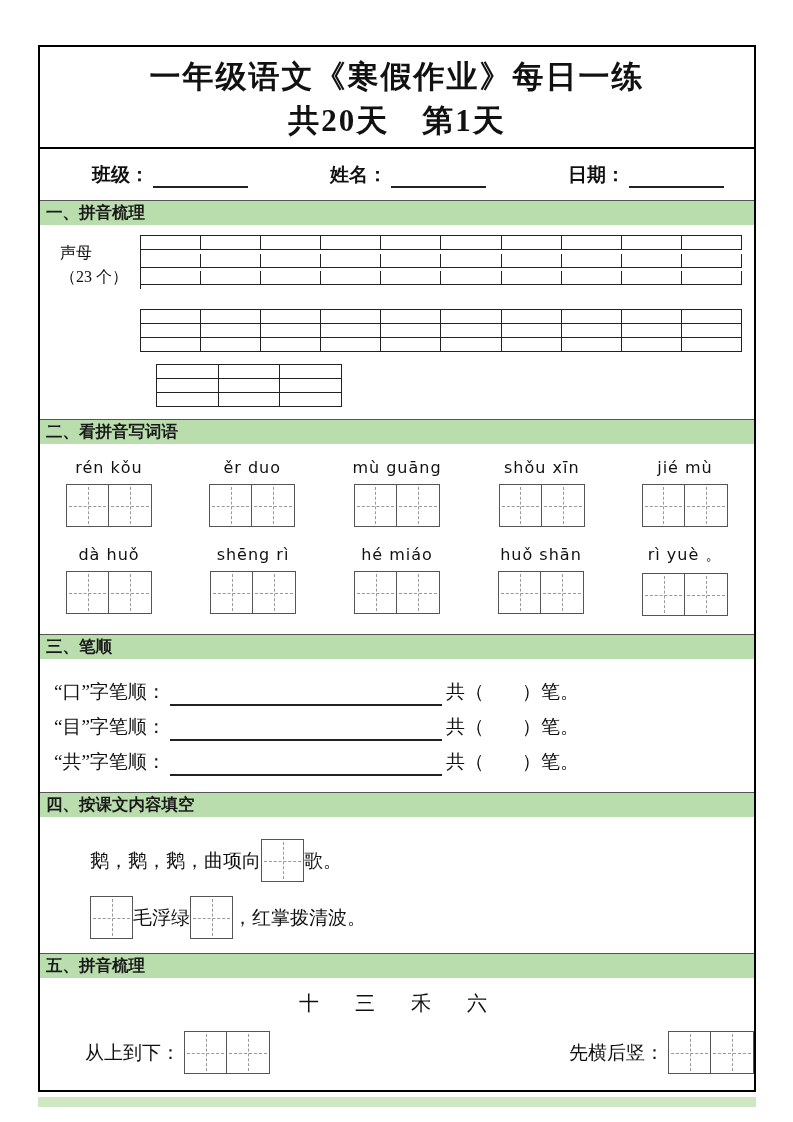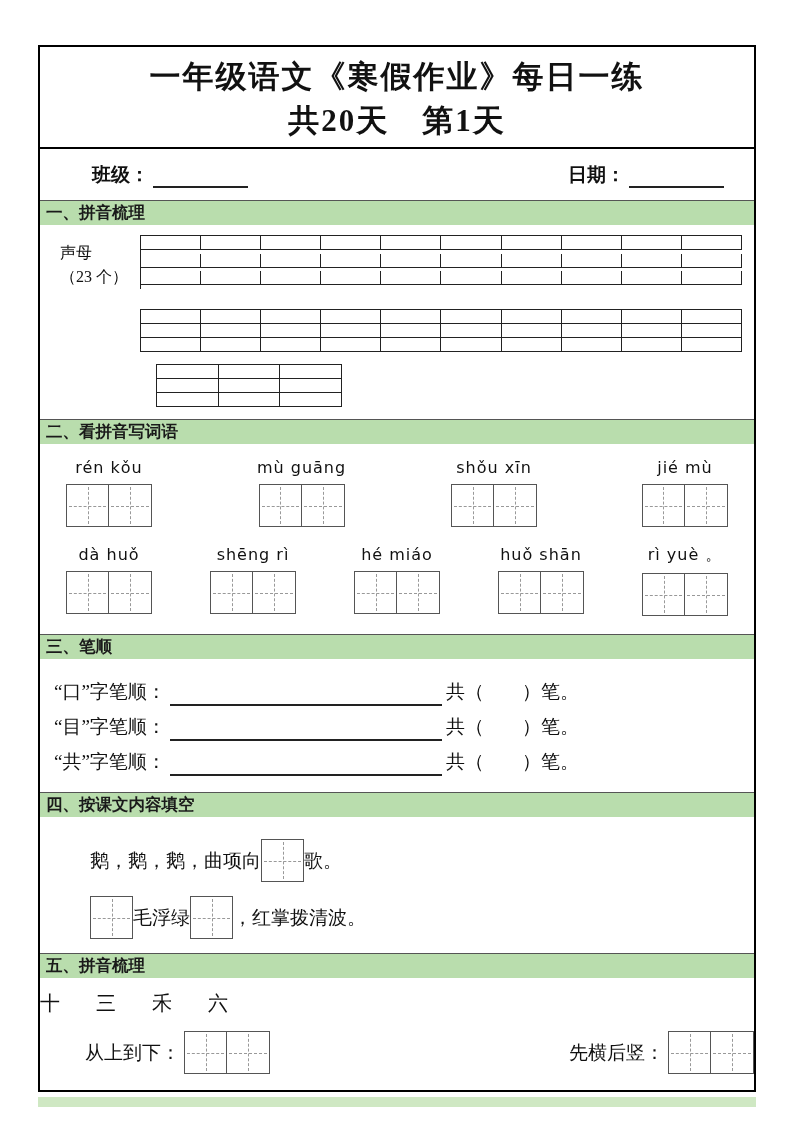--- a/index.html
+++ b/index.html
@@ -64,41 +64,45 @@
   .write-line { width:272px; height:24px; border-bottom:2px solid #222; margin:0 4px; }
   .stroke-suffix { line-height:28px; }
 
   
   .s4 { padding:8px 0 14px 50px; font-size:19px; }
   .fill-line { display:flex; align-items:center; margin-top:14px; }
   .fill-line span { line-height:28px; }
 
   
   .s5 { padding:12px 0 16px; font-size:19px; }
-  .chars-line { text-align:left; font-size:20px; letter-spacing:8px; }
+  .chars-line { text-align:center; font-size:20px; letter-spacing:8px; }
   .tasks-row { display:flex; justify-content:space-between; gap:46px; margin-top:14px;padding-left:45px; }
   .task { display:flex; align-items:center; }
   .task-label { margin-right:4px; }
 </style>
 </head>
 <body>
 
 <div class="frame">
 
   <div class="title-block">
     <div class="title-line">一年级语文《寒假作业》每日一练</div>
     <div class="title-line">共20天　第1天</div>
   </div>
 
   <div class="fields-row">
     <div class="field">
       <span>班级：</span>
       <span class="blank"></span>
     </div>
     <div class="field">
+      <span>姓名：</span>
+      <span class="blank"></span>
+    </div>
+    <div class="field">
       <span>日期：</span>
       <span class="blank"></span>
     </div>
   </div>
 
   <div class="section-bar">
     <span>一、拼音梳理</span>
   </div>
   <div class="s1">
     <div class="s1-top">
@@ -184,20 +188,27 @@
       </div>
   </div>
 
   <div class="section-bar">
     <span>二、看拼音写词语</span>
   </div>
   <div class="s2">
     <div class="word-row">
       <div class="word-group">
         <div class="pinyin">rén kǒu</div>
+        <div class="tzg-pair">
+          <div class="tzg"></div>
+          <div class="tzg"></div>
+        </div>
+      </div>
+      <div class="word-group">
+        <div class="pinyin">ěr duo</div>
         <div class="tzg-pair">
           <div class="tzg"></div>
           <div class="tzg"></div>
         </div>
       </div>
       <div class="word-group">
         <div class="pinyin">mù guāng</div>
         <div class="tzg-pair">
           <div class="tzg"></div>
           <div class="tzg"></div>

